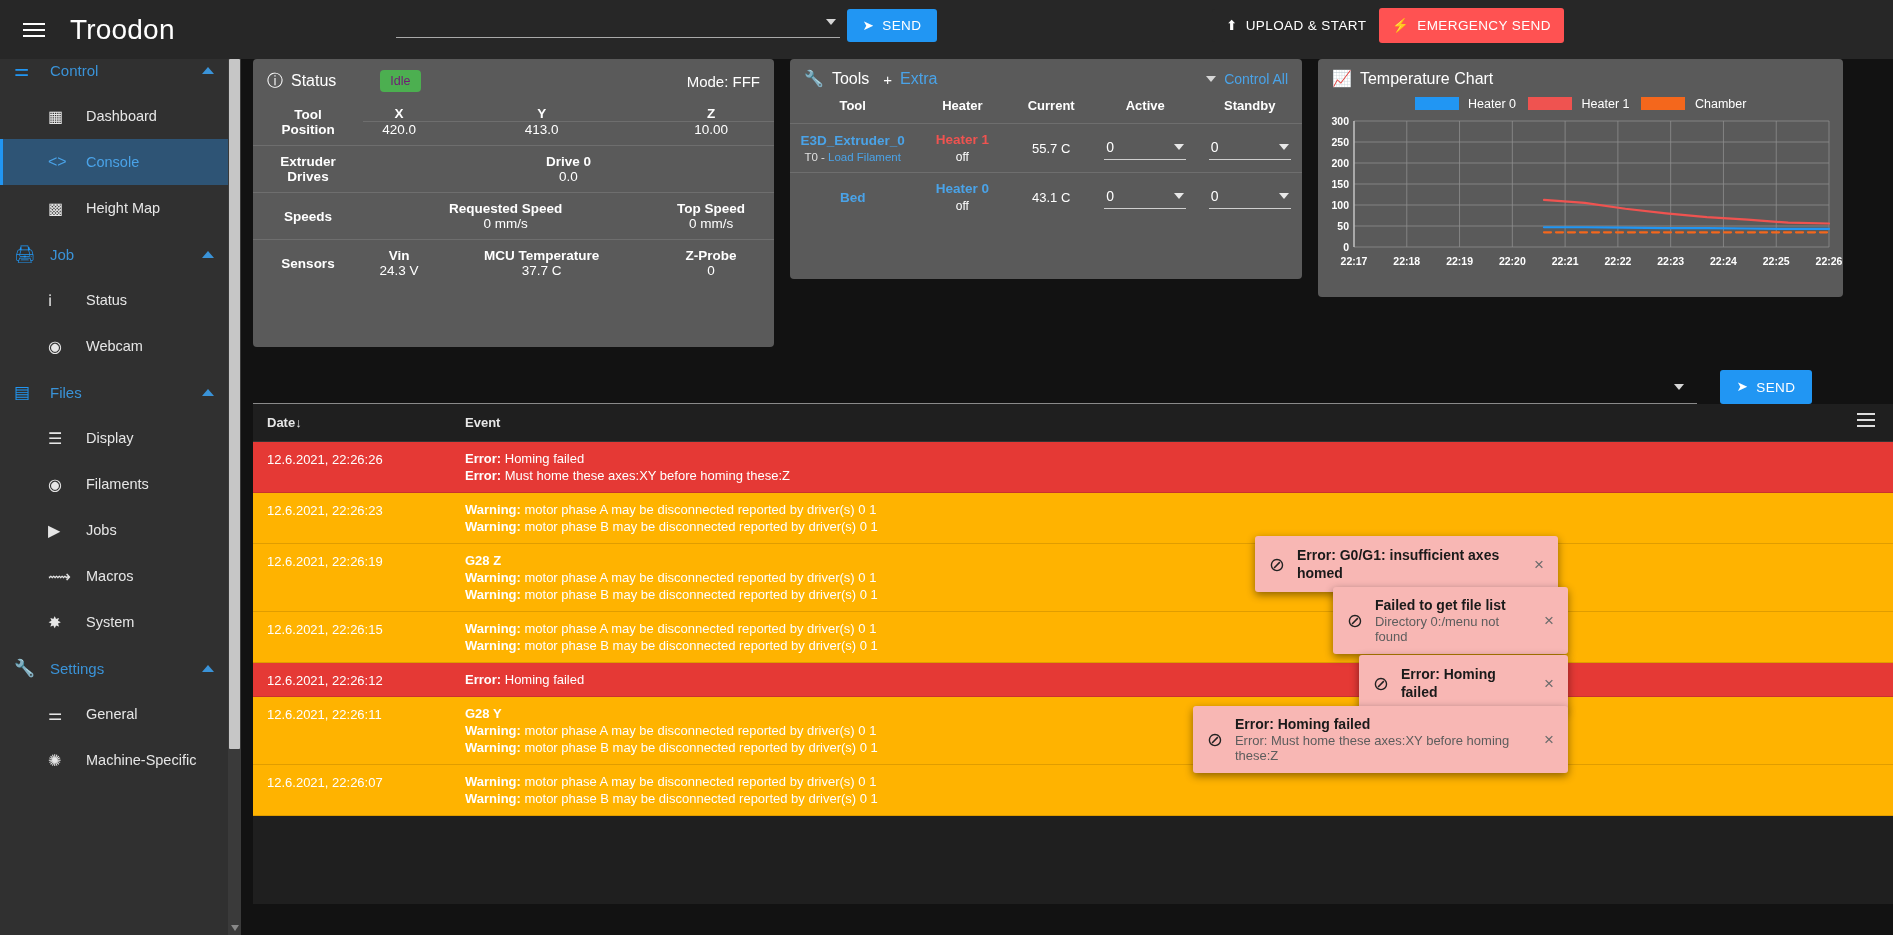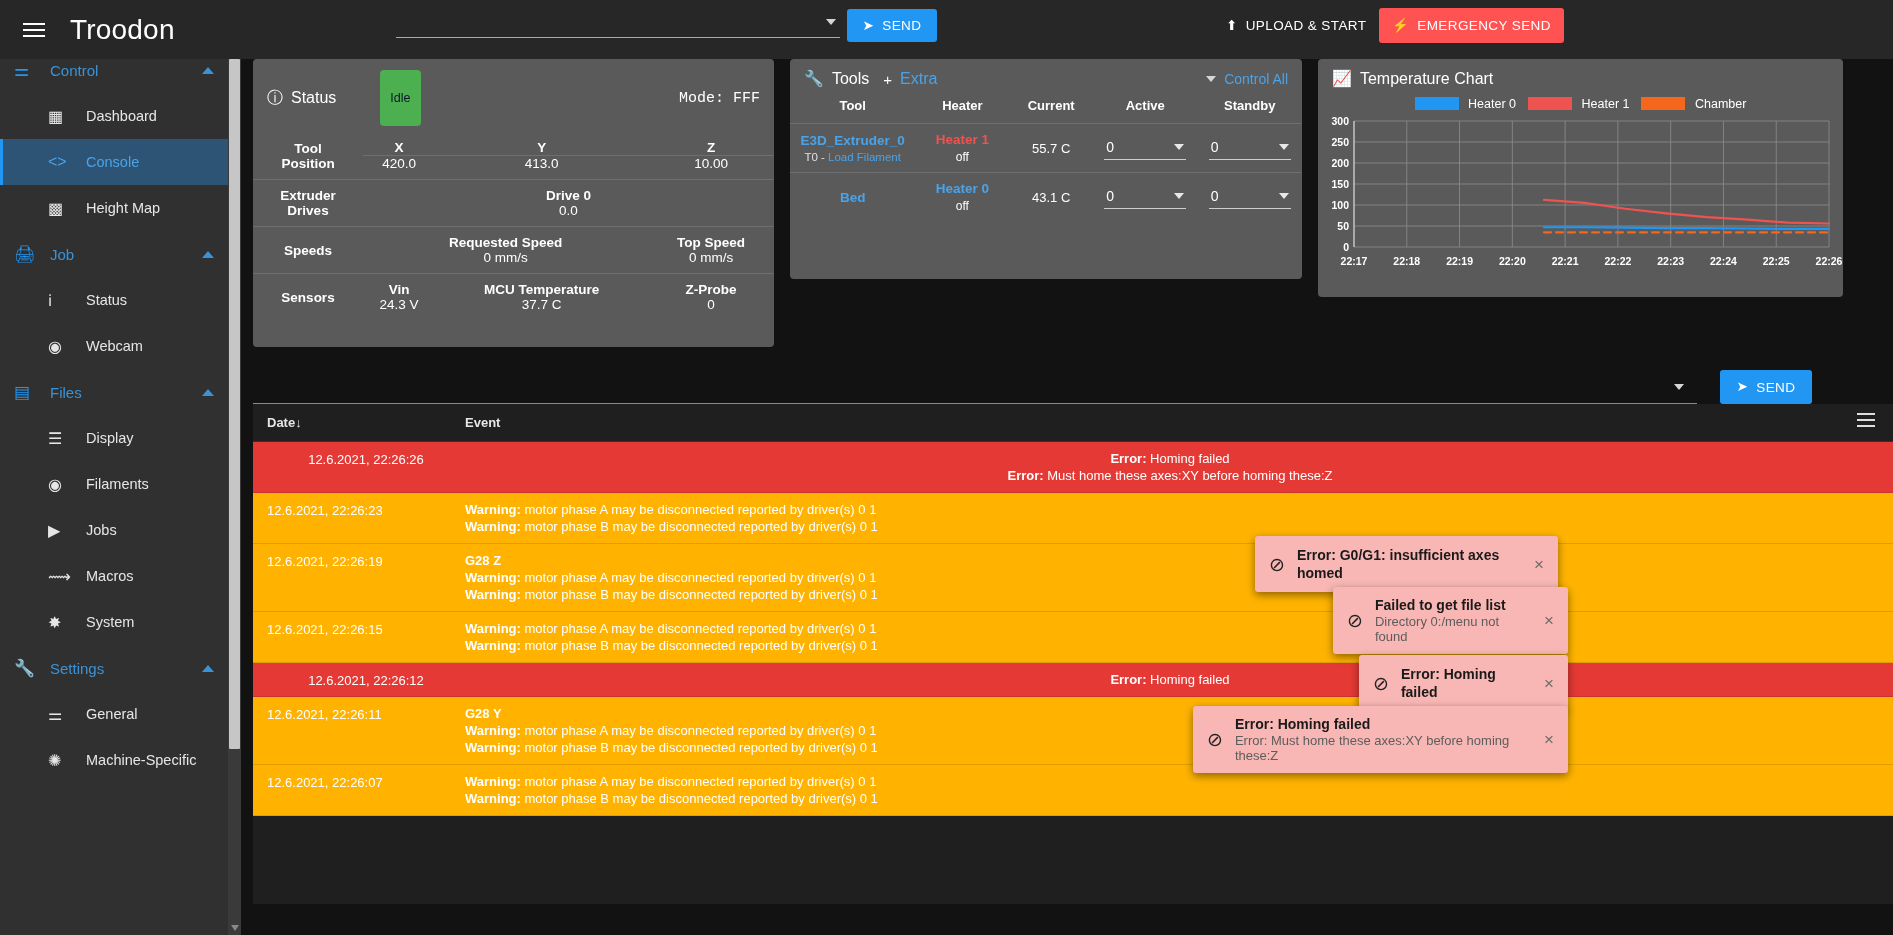--- a/index.html
+++ b/index.html
@@ -82,24 +82,24 @@
 
   
   .main { position: absolute; top: 47px; left: 241px; width: 1652px; height: 888px; background: #121212; }
 
   .cards-row { position: absolute; top: 12px; left: 12px; display: flex; gap: 16px; }
   .card { background: #5a5a5a; border-radius: 4px; color: #fff; }
 
   .card-head { display: flex; align-items: center; padding: 11px 14px 6px 14px; }
   .card-title { font-size: 16px; display: flex; align-items: center; gap: 8px; }
   .badge-idle {
-    background: #4caf50; color: #0f172a; font-size: 12.5px; padding: 21px 10px;
+    background: #4caf50; color: #701a75; font-size: 12.5px; padding: 4px 10px;
     border-radius: 4px; margin-left: 44px;
   }
-  .mode { margin-left: auto; font-size: 15px; font-family: Liberation Mono, monospace; }
+  .mode { margin-left: auto; font-size: 15px; }
 
   
   .status-card { width: 521px; height: 288px; }
   .status-card table { width: 100%; border-collapse: collapse; }
   .status-card td { text-align: center; color: #fff; }
   .status-card .rowlabel { font-weight: bold; font-size: 13.5px; width: 110px; text-align: center; }
   .status-card .hdr { font-weight: bold; font-size: 13.5px; padding-top: 8px; }
   .status-card .val { font-size: 13.5px; padding-bottom: 8px; }
   .srow { border-bottom: 1px solid #6e6e6e; }
 
@@ -147,21 +147,21 @@
 
   
   .evt-wrap { position: absolute; top: 357px; left: 12px; width: 1640px; height: 500px; background: #1f1f1f; }
   .evt-head { display: flex; align-items: center; height: 38px; color: #e6e6e6;
     font-size: 13px; font-weight: bold; border-bottom: 1px solid #333; position: relative; }
   .evt-head .c-date { width: 212px; padding-left: 14px; }
   .evt-head .c-event { flex: 1; }
   .evt-head .menu-ic { position: absolute; right: 18px; top: 9px; cursor: pointer; }
   .evt-head .menu-ic i { display: block; width: 18px; height: 2px; background: #ddd; margin-bottom: 4px; }
   .evt-row { display: flex; align-items: flex-start; padding: 8px 0; border-bottom: 1px solid rgba(0,0,0,.12); }
-  .evt-row.err { background: #e53935; text-align: center; }
+  .evt-row.err { background: #e53935; }
   .evt-row.warn { background: #ffb300; }
   .evt-row .d { width: 212px; padding-left: 14px; font-size: 13px; color: #fff; padding-top: 2px; }
   .evt-row .e { flex: 1; font-size: 13px; color: #fff; padding-right: 18px; }
   .evt-row .e div { line-height: 17px; margin-bottom: 0; }
   .evt-row .e b { font-weight: bold; }
 
   
   .toast {
     position: absolute; background: #f8b7b4; color: #1a1a1a; border-radius: 3px;
     display: flex; align-items: center; box-shadow: 0 3px 8px rgba(0,0,0,.45);

